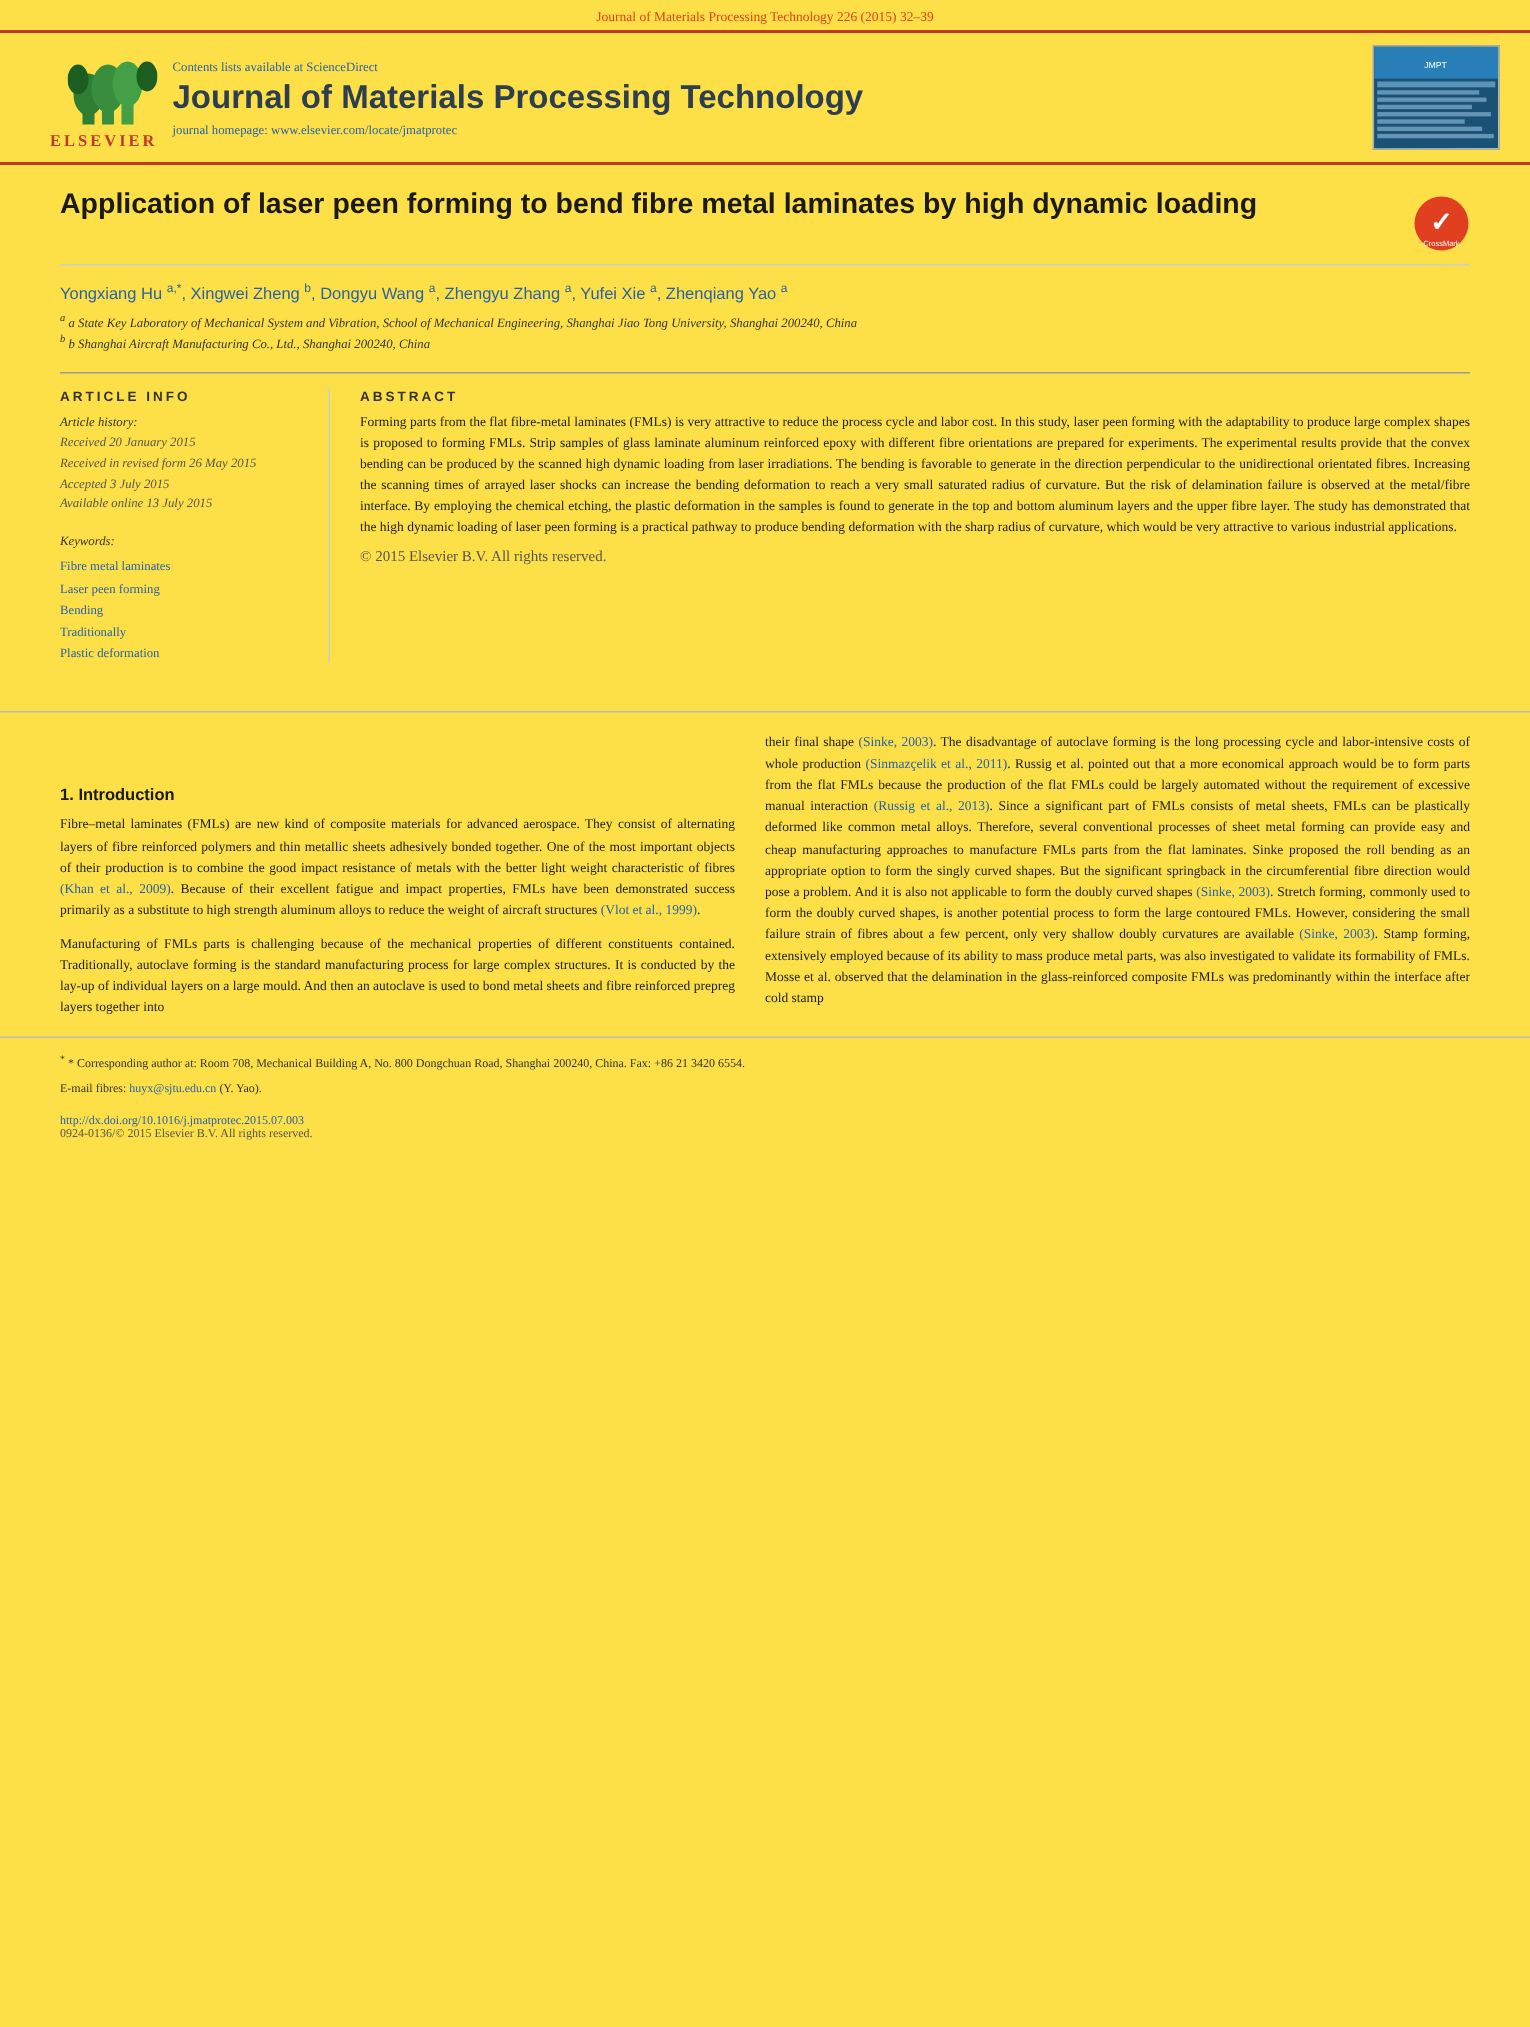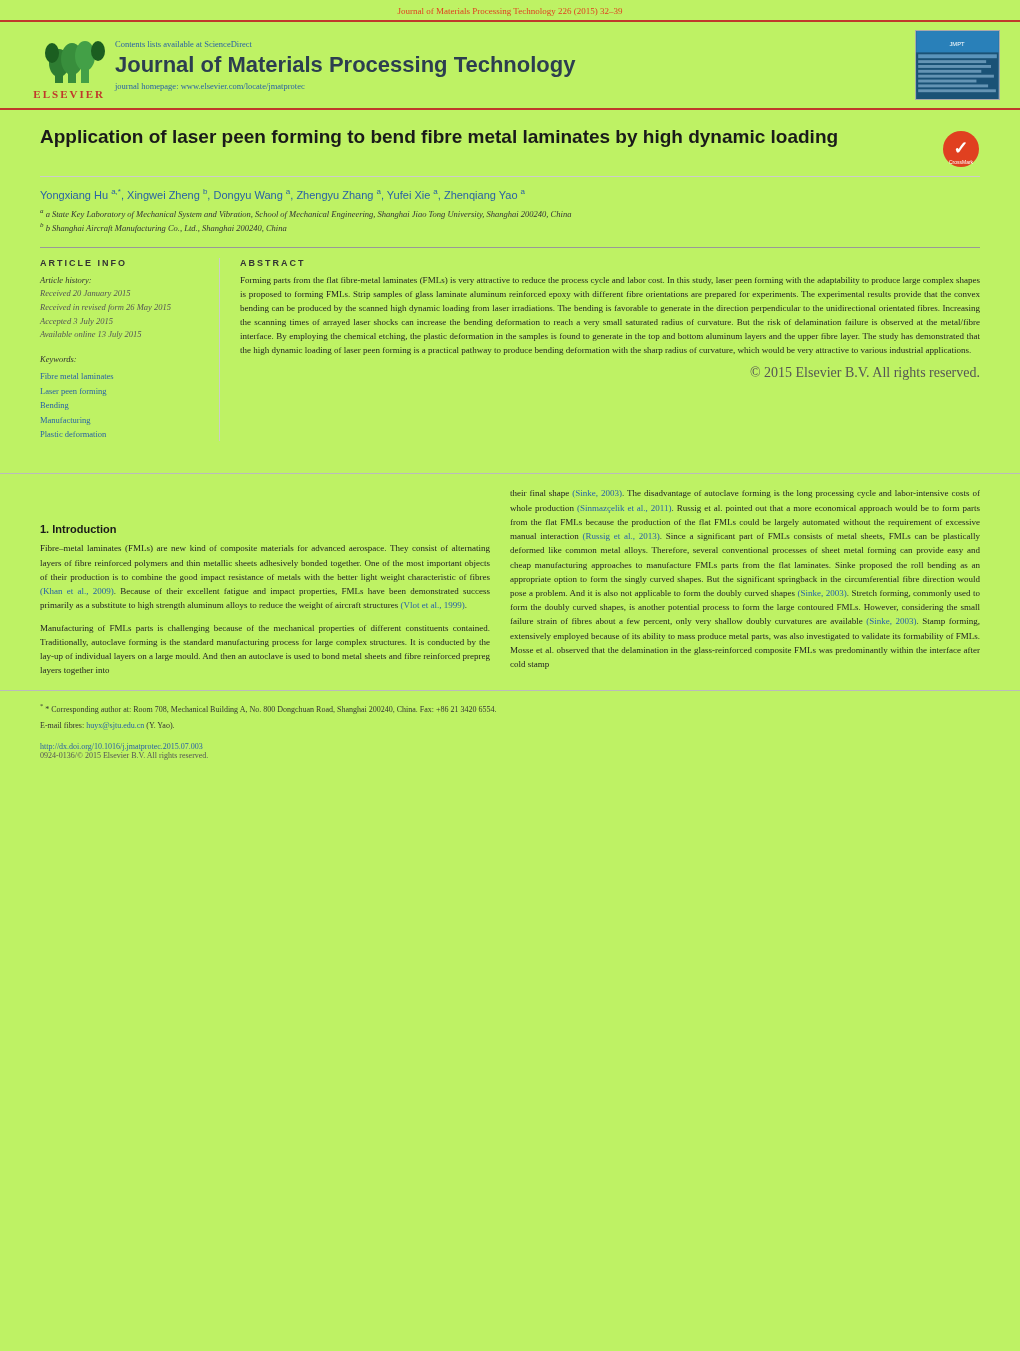--- a/index.html
+++ b/index.html
@@ -8,21 +8,21 @@
       font-family: 'Times New Roman', Times, serif;
       font-size: 10px;
       color: #000;
       width: 1020px;
       min-height: 1351px;
     }
 
     .page-wrapper {
       width: 1020px;
       min-height: 1351px;
-      background: #bef264;
+      background: #fde047;
       padding: 0;
     }
 
     
     .top-bar {
       text-align: center;
       padding: 6px 0 4px 0;
       font-size: 9px;
       color: #e04020;
       border-bottom: none;
@@ -204,23 +204,22 @@
 
     
     .abstract-text {
       font-size: 9px;
       color: #222;
       line-height: 1.55;
       text-align: justify;
     }
 
     .copyright-line {
-      font-size: 14px;
+      font-size: 10px;
       color: #555;
-      text-align: right;
       margin-top: 8px;
     }
 
     
     .section-divider {
       border: none;
       border-top: 1px solid #bbb;
       margin: 12px 0;
     }
 
@@ -364,21 +363,21 @@
           <span>Received in revised form 26 May 2015</span><br>
           <span>Accepted 3 July 2015</span><br>
           <span>Available online 13 July 2015</span>
         </div>
 
         <div class="keywords-block">
           <div class="info-label" style="font-style:italic; margin-bottom:3px;">Keywords:</div>
           <span class="kw-item">Fibre metal laminates</span>
           <span class="kw-item">Laser peen forming</span>
           <span class="kw-item">Bending</span>
-          <span class="kw-item">Manufacturing</span>
+          <span class="kw-item">Traditionally</span>
           <span class="kw-item">Plastic deformation</span>
         </div>
       </div>
 
       <div class="right-col">
         <div class="section-header">ABSTRACT</div>
         <div class="abstract-text">Forming parts from the flat fibre-metal laminates (FMLs) is very attractive to reduce the process cycle and labor cost. In this study, laser peen forming with the adaptability to produce large complex shapes is proposed to forming FMLs. Strip samples of glass laminate aluminum reinforced epoxy with different fibre orientations are prepared for experiments. The experimental results provide that the convex bending can be produced by the scanned high dynamic loading from laser irradiations. The bending is favorable to generate in the direction perpendicular to the unidirectional orientated fibres. Increasing the scanning times of arrayed laser shocks can increase the bending deformation to reach a very small saturated radius of curvature. But the risk of delamination failure is observed at the metal/fibre interface. By employing the chemical etching, the plastic deformation in the samples is found to generate in the top and bottom aluminum layers and the upper fibre layer. The study has demonstrated that the high dynamic loading of laser peen forming is a practical pathway to produce bending deformation with the sharp radius of curvature, which would be very attractive to various industrial applications.</div>
         <div class="copyright-line">© 2015 Elsevier B.V. All rights reserved.</div>
       </div>
 

